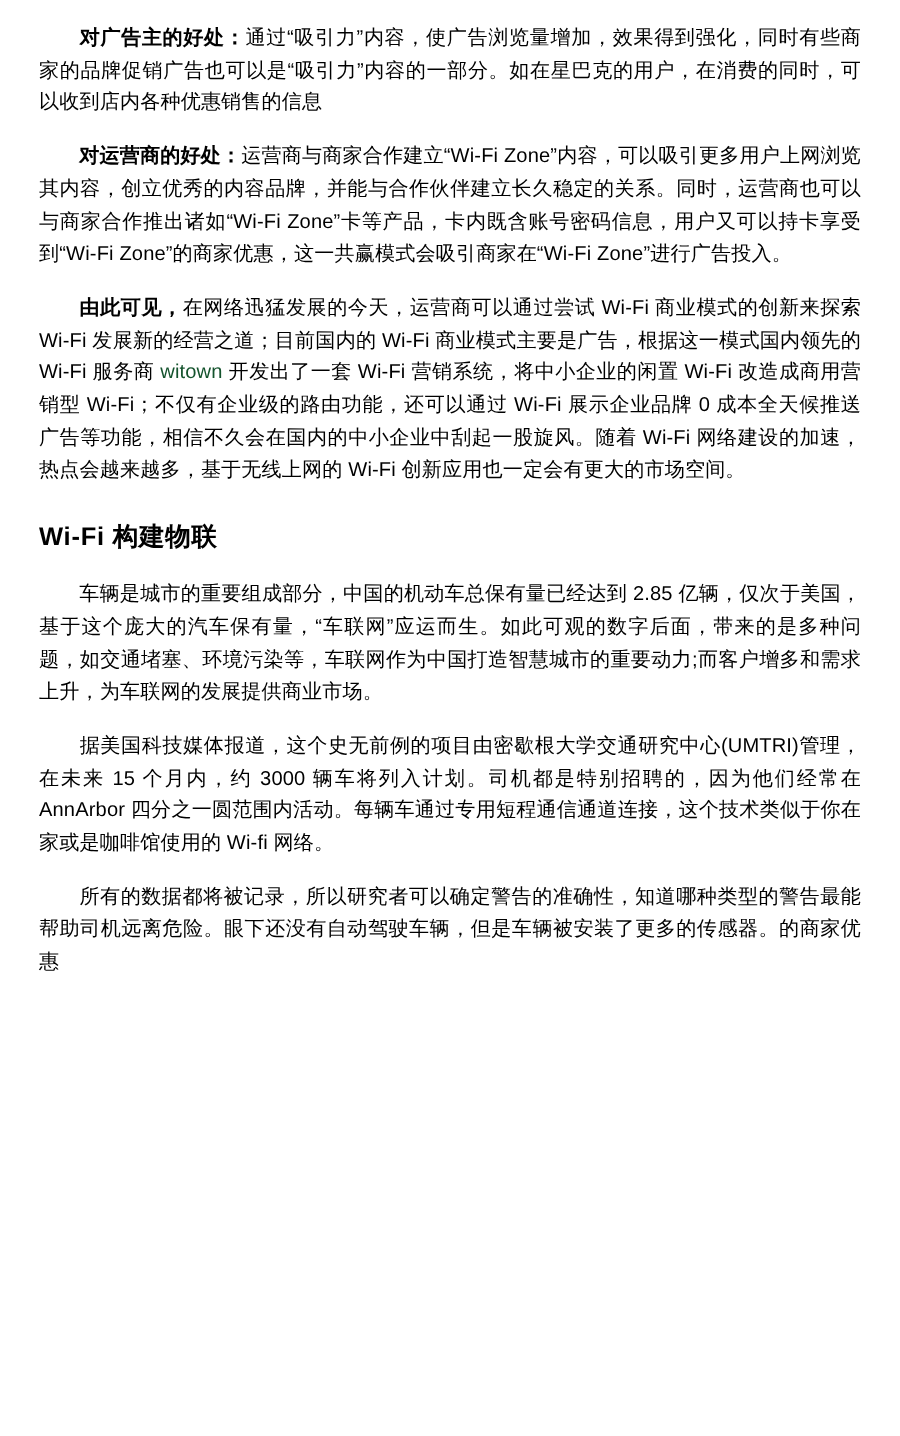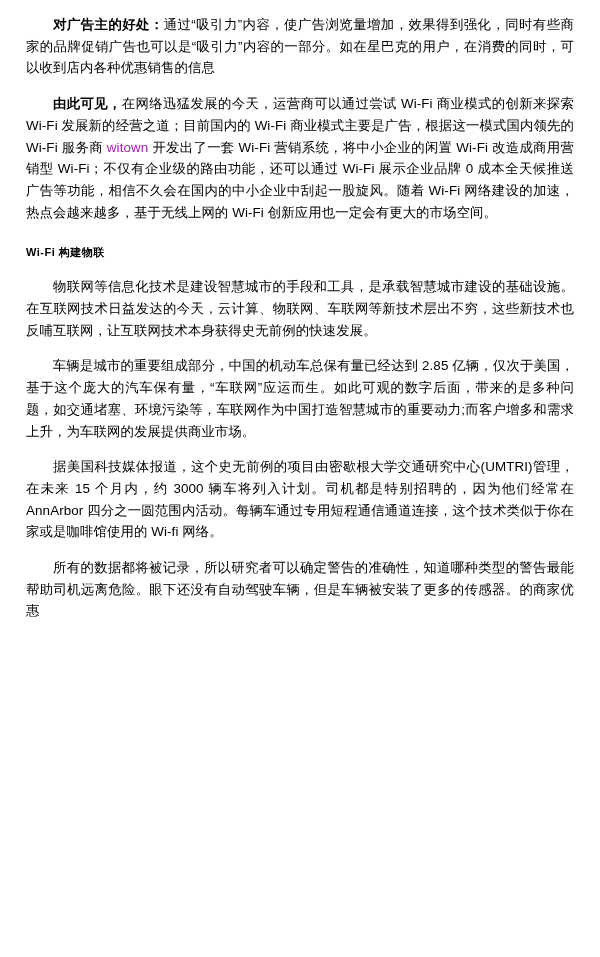--- a/index.html
+++ b/index.html
@@ -30,54 +30,54 @@
     letter-spacing: 0.1px;
   }
   p.para .ind {
     display: inline-block;
     width: 2em;
   }
   .b {
     font-weight: bold;
   }
   h2.sec {
-    font-size: 11px;
+    font-size: 17px;
     font-weight: bold;
     margin: 22px 0 16px 0;
     letter-spacing: 0.5px;
   }
   h3.sub {
     font-size: 14.5px;
     font-weight: bold;
     margin: 0 0 16px 0;
     padding-left: 2em;
     letter-spacing: 0.2px;
   }
   a.link {
-    color: #a21caf;
+    color: #14532d;
     text-decoration: none;
   }
   .last {
     margin-bottom: 0;
   }
 </style>
 </head>
 <body>
 
 <div class="page">
 
   <p class="para"><span class="ind"></span><span class="b">对广告主的好处：</span><span>通过“吸引力”内容，使广告浏览量增加，效果得到强化，同时有些商家的品牌促销广告也可以是“吸引力”内容的一部分。如在星巴克的用户，在消费的同时，可以收到店内各种优惠销售的信息</span></p>
 
+  <p class="para"><span class="ind"></span><span class="b">对运营商的好处：</span><span>运营商与商家合作建立“Wi-Fi Zone”内容，可以吸引更多用户上网浏览其内容，创立优秀的内容品牌，并能与合作伙伴建立长久稳定的关系。同时，运营商也可以与商家合作推出诸如“Wi-Fi Zone”卡等产品，卡内既含账号密码信息，用户又可以持卡享受到“Wi-Fi Zone”的商家优惠，这一共赢模式会吸引商家在“Wi-Fi Zone”进行广告投入。</span></p>
 
   <p class="para"><span class="ind"></span><span class="b">由此可见，</span><span>在网络迅猛发展的今天，运营商可以通过尝试 Wi-Fi 商业模式的创新来探索 Wi-Fi 发展新的经营之道；目前国内的 Wi-Fi 商业模式主要是广告，根据这一模式国内领先的 Wi-Fi 服务商 </span><a class="link" href="#">witown</a><span> 开发出了一套 Wi-Fi 营销系统，将中小企业的闲置 Wi-Fi 改造成商用营销型 Wi-Fi；不仅有企业级的路由功能，还可以通过 Wi-Fi 展示企业品牌 0 成本全天候推送广告等功能，相信不久会在国内的中小企业中刮起一股旋风。随着 Wi-Fi 网络建设的加速，热点会越来越多，基于无线上网的 Wi-Fi 创新应用也一定会有更大的市场空间。</span></p>
 
   <h2 class="sec">Wi-Fi 构建物联</h2>
 
 
-  <p class="para"><span class="ind"></span><span>物联网等信息化技术是建设智慧城市的手段和工具，是承载智慧城市建设的基础设施。在互联网技术日益发达的今天，云计算、物联网、车联网等新技术层出不穷，这些新技术也反哺互联网，让互联网技术本身获得史无前例的快速发展。</span></p>
 
 
   <p class="para"><span class="ind"></span><span>车辆是城市的重要组成部分，中国的机动车总保有量已经达到 2.85 亿辆，仅次于美国，基于这个庞大的汽车保有量，“车联网”应运而生。如此可观的数字后面，带来的是多种问题，如交通堵塞、环境污染等，车联网作为中国打造智慧城市的重要动力;而客户增多和需求上升，为车联网的发展提供商业市场。</span></p>
 
   <p class="para"><span class="ind"></span><span>据美国科技媒体报道，这个史无前例的项目由密歇根大学交通研究中心(UMTRI)管理，在未来 15 个月内，约 3000 辆车将列入计划。司机都是特别招聘的，因为他们经常在 AnnArbor 四分之一圆范围内活动。每辆车通过专用短程通信通道连接，这个技术类似于你在家或是咖啡馆使用的 Wi-fi 网络。</span></p>
 
   <p class="para last"><span class="ind"></span><span>所有的数据都将被记录，所以研究者可以确定警告的准确性，知道哪种类型的警告最能帮助司机远离危险。眼下还没有自动驾驶车辆，但是车辆被安装了更多的传感器。的商家优惠</span></p>
 
 </div>
 

